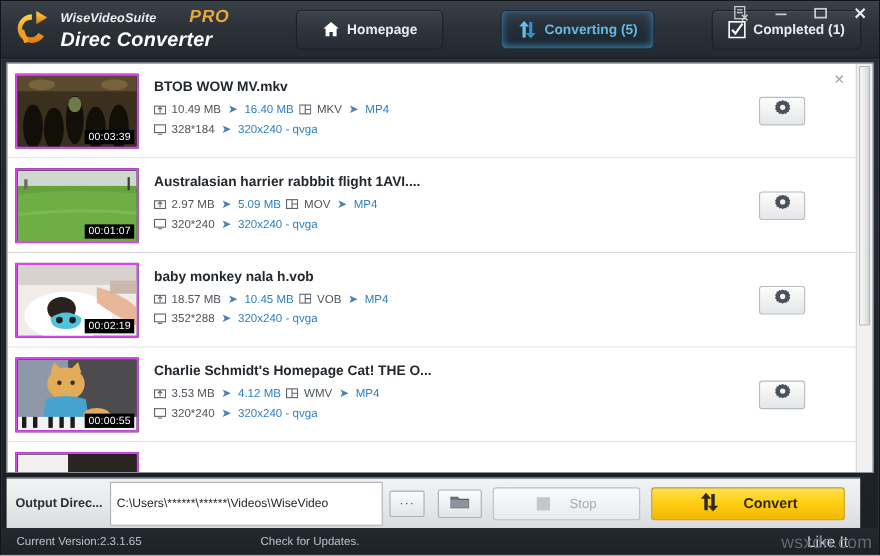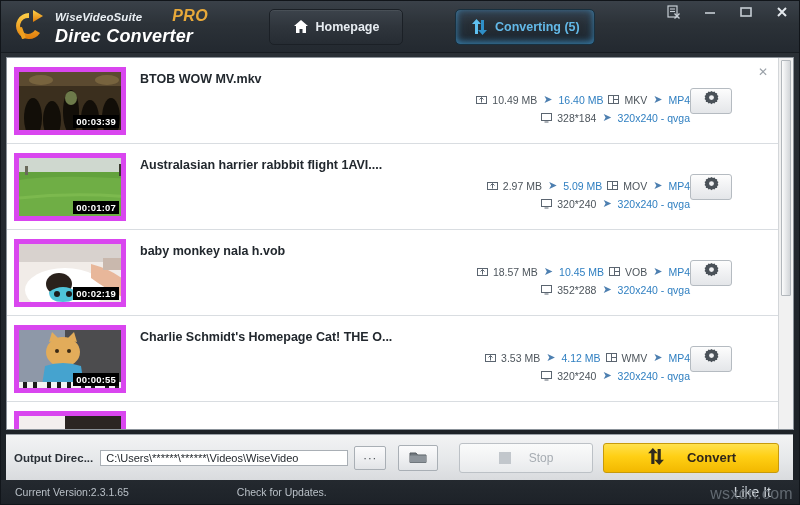--- a/index.html
+++ b/index.html
@@ -97,44 +97,42 @@
     display: flex; align-items: center;
     border-bottom: 1px solid #d9dde1;
     background: #fff;
     padding-left: 7px;
   }
   .row:last-child { border-bottom: none; }
 
   .thumb {
     position: relative;
     width: 112px; height: 68px; flex: 0 0 112px;
-    border: 5px solid #d946ef;
+    border: 2px solid #d946ef;
     background: #000;
     overflow: hidden;
-    font-weight: bold;
   }
   .thumb .art { position:absolute; inset:0; }
   .dur {
     position: absolute; right: 2px; bottom: 2px;
     background: #000; color: #fff;
     font-size: 9.5px; font-family: "Liberation Sans", sans-serif;
     padding: 1px 3px; letter-spacing: .2px;
   }
 
   .meta { margin-left: 14px; flex: 1 1 auto; min-width: 0; }
   .fname {
     font-size: 12.5px; font-weight: bold; color: #22282e;
     white-space: nowrap; overflow: hidden; text-overflow: ellipsis;
     margin-bottom: 7px;
   }
   .mline {
     display: flex; align-items: center; gap: 5px;
     font-size: 10.5px; color: #4d555c; margin-bottom: 5px;
     white-space: nowrap;
-    justify-content: flex-end;
   }
   .mline .blue { color: #2f7fc1; }
   .mline .arr { color: #4d7fb0; font-size: 11px; padding: 0 1px; }
   .micon { display: inline-flex; align-items: center; color: #5b6570; }
 
   .gear {
     width: 42px; height: 26px; flex: 0 0 42px;
     margin-right: 46px;
     border: 1px solid #b5bbc1;
     border-radius: 3px;
@@ -162,25 +160,25 @@
     border: 1px solid #b2b7bc; border-radius: 1px;
   }
 
   
   .outbar {
     flex: 0 0 46px; height: 46px;
     background: linear-gradient(180deg,#f2f3f4 0%,#e6e8ea 55%,#d9dbde 100%);
     border-top: 1px solid #9aa0a6;
     display: flex; align-items: center;
     padding: 0 8px;
-    margin: 4px 6px 0 5px;
+    margin: 4px 17px 0 5px;
   }
   .outlabel { font-size: 11.5px; color: #2a3036; font-weight: bold; margin-right: 7px; }
   .pathbox {
-    width: 248px; height: 16px;
+    width: 248px; height: 40px;
     border: 1px solid #a9afb5;
     background: #fff;
     display: flex; align-items: center;
     padding: 0 5px;
     font-size: 11px; color: #23282d;
     overflow: hidden; white-space: nowrap;
   }
   .sqbtn {
     height: 24px; min-width: 32px;
     margin-left: 6px;
@@ -272,20 +270,29 @@
       <div class="tab active">
         <span class="ticon">
           <svg width="18" height="16" viewBox="0 0 18 16">
             <path d="M5 15 V5 H2 L6.5 0 L11 5 H8 V15 Z" fill="#5fc0f0"></path>
             <path d="M13 1 V11 H16 L11.5 16 L7 11 H10 V1 Z" fill="#2f8fc8" transform="translate(1,0)"></path>
           </svg>
         </span>
         <span>Converting (5)</span>
       </div>
 
+      <div class="tab">
+        <span class="ticon">
+          <svg width="16" height="16" viewBox="0 0 16 16">
+            <rect x="0.8" y="0.8" width="14.4" height="14.4" fill="none" stroke="#ffffff" stroke-width="1.6"></rect>
+            <path d="M3.5 8 L6.5 11.5 L13 2.5" fill="none" stroke="#ffffff" stroke-width="2"></path>
+          </svg>
+        </span>
+        <span>Completed (1)</span>
+      </div>
     </div>
 
     <div class="winbtns">
       <div class="winbtn">
         <svg width="14" height="14" viewBox="0 0 14 14">
           <rect x="1" y="1" width="9" height="11" fill="none" stroke="#c6cdd4" stroke-width="1.2"></rect>
           <line x1="3" y1="4" x2="8" y2="4" stroke="#c6cdd4" stroke-width="1.1"></line>
           <line x1="3" y1="6.5" x2="8" y2="6.5" stroke="#c6cdd4" stroke-width="1.1"></line>
           <path d="M7.5 8.5 L12.5 13.5 M12.5 8.5 L7.5 13.5" stroke="#c6cdd4" stroke-width="1.4"></path>
         </svg>

